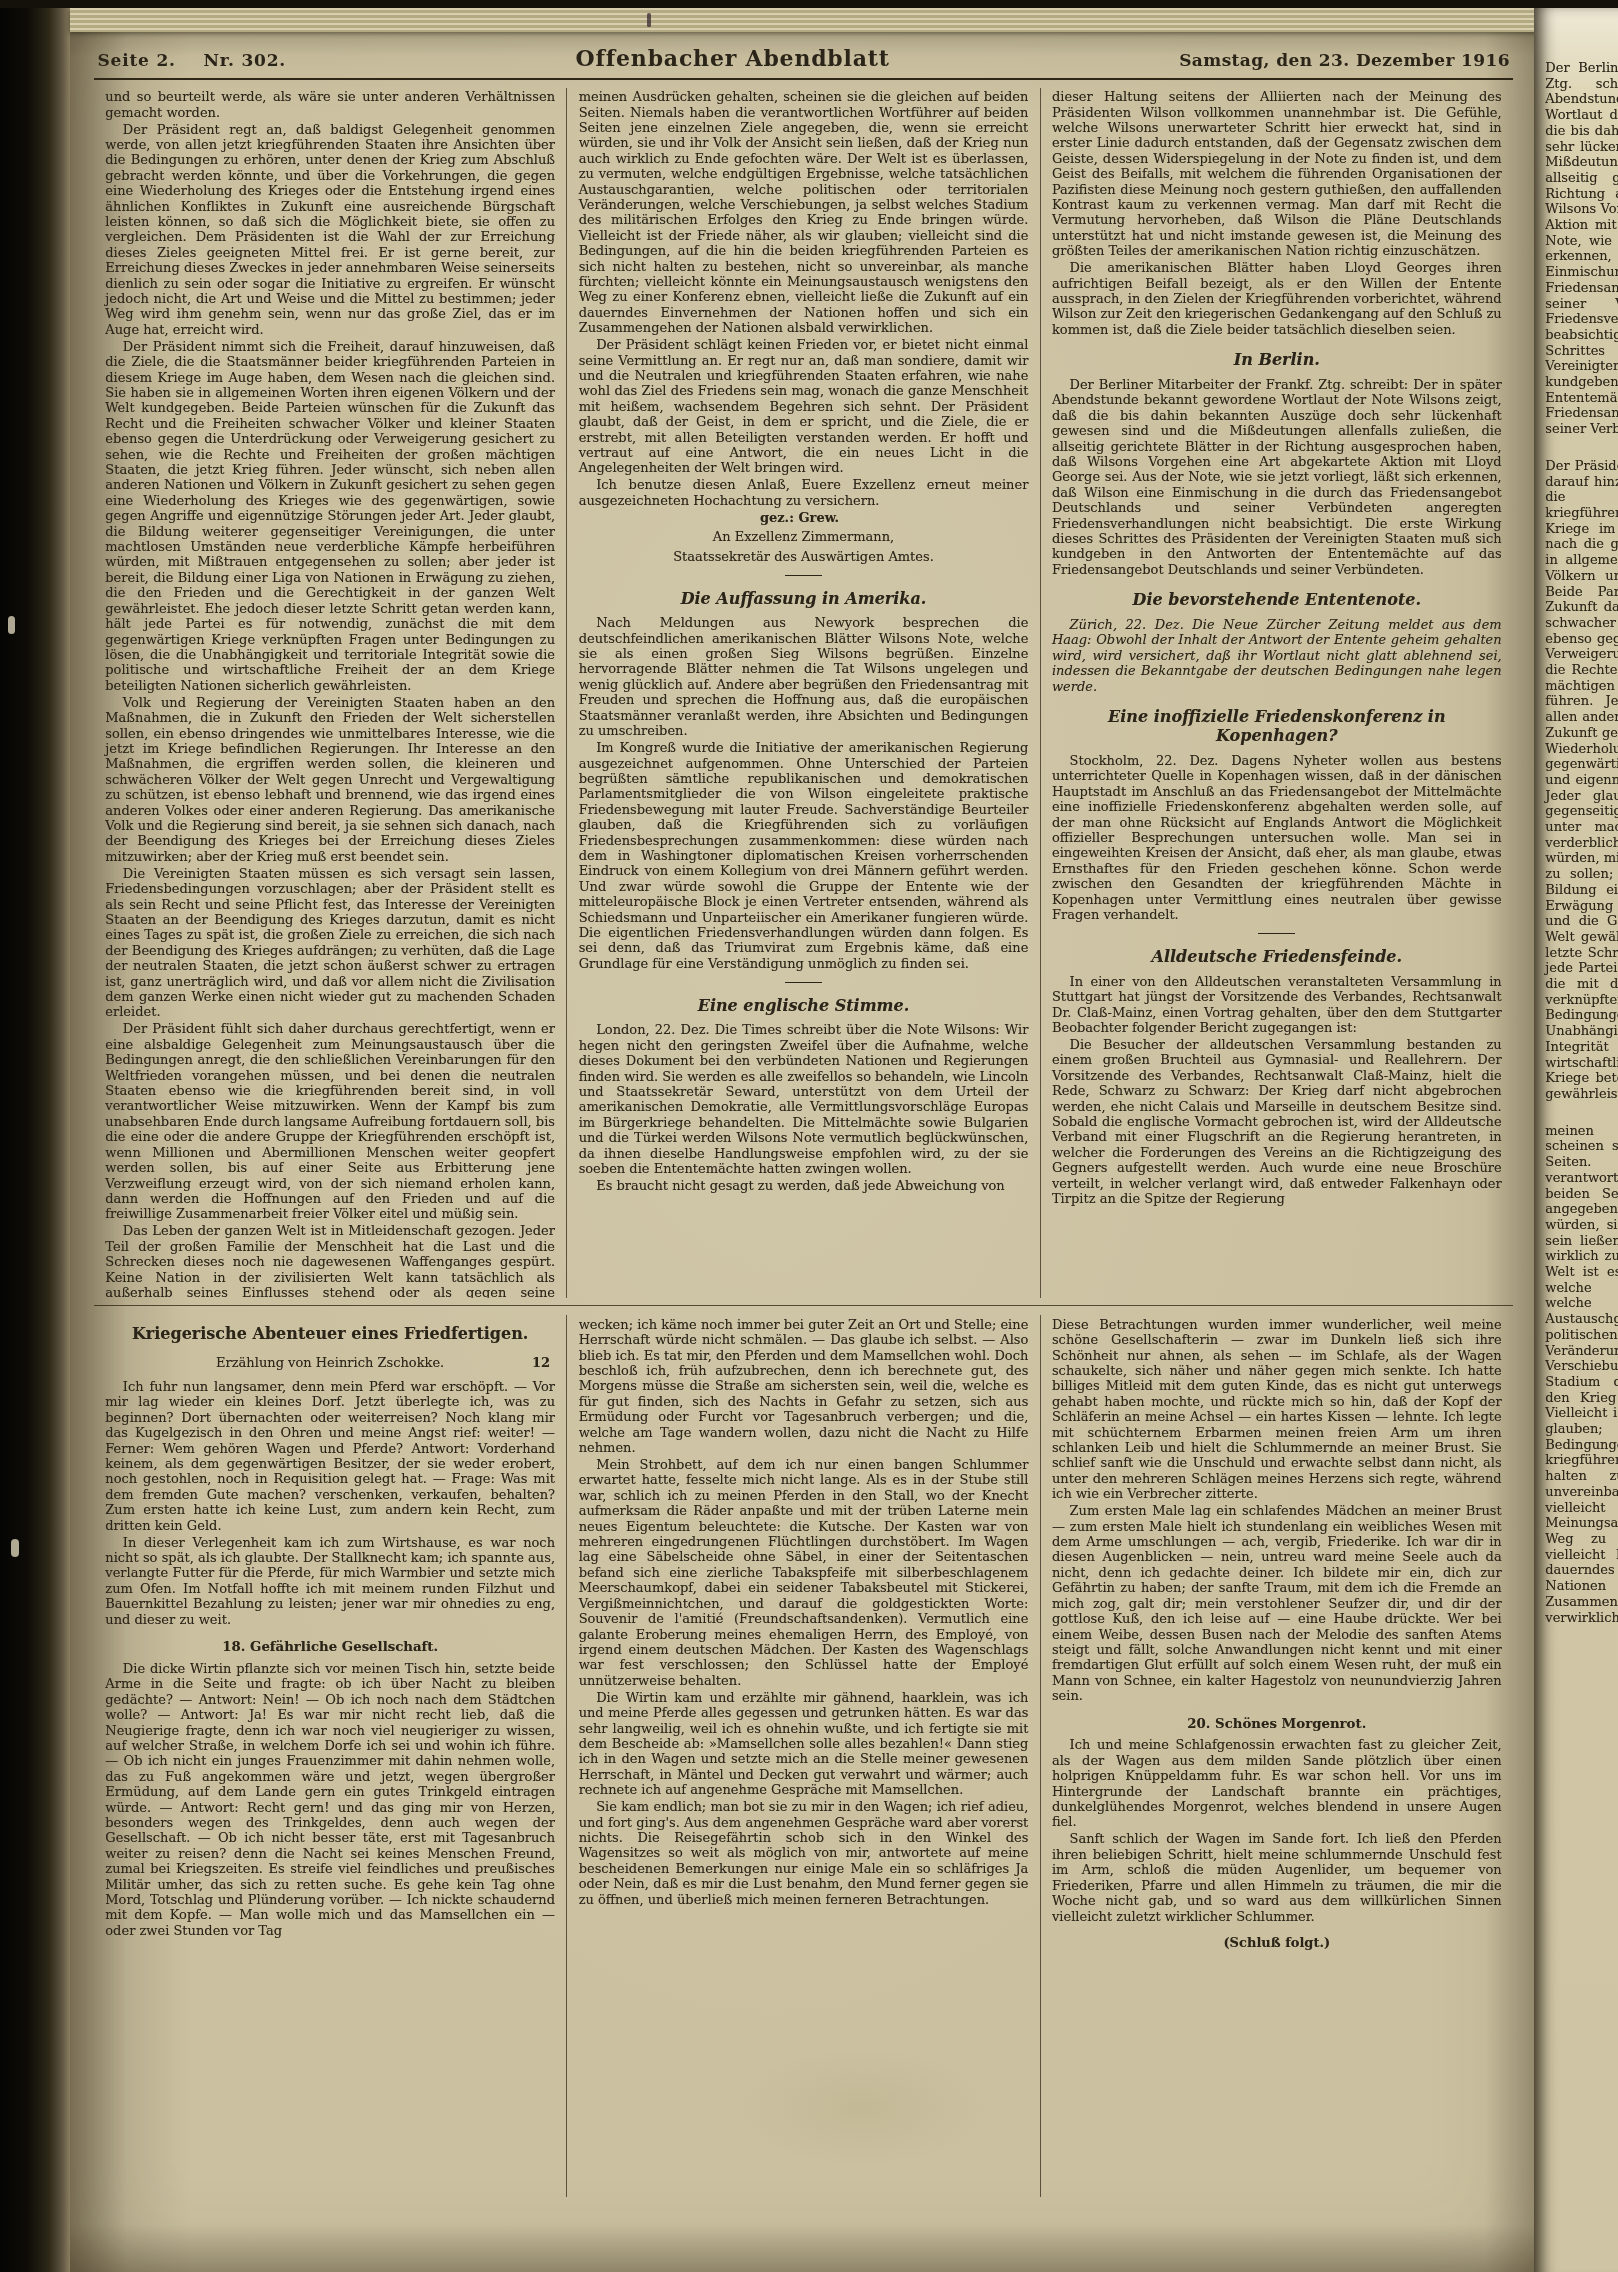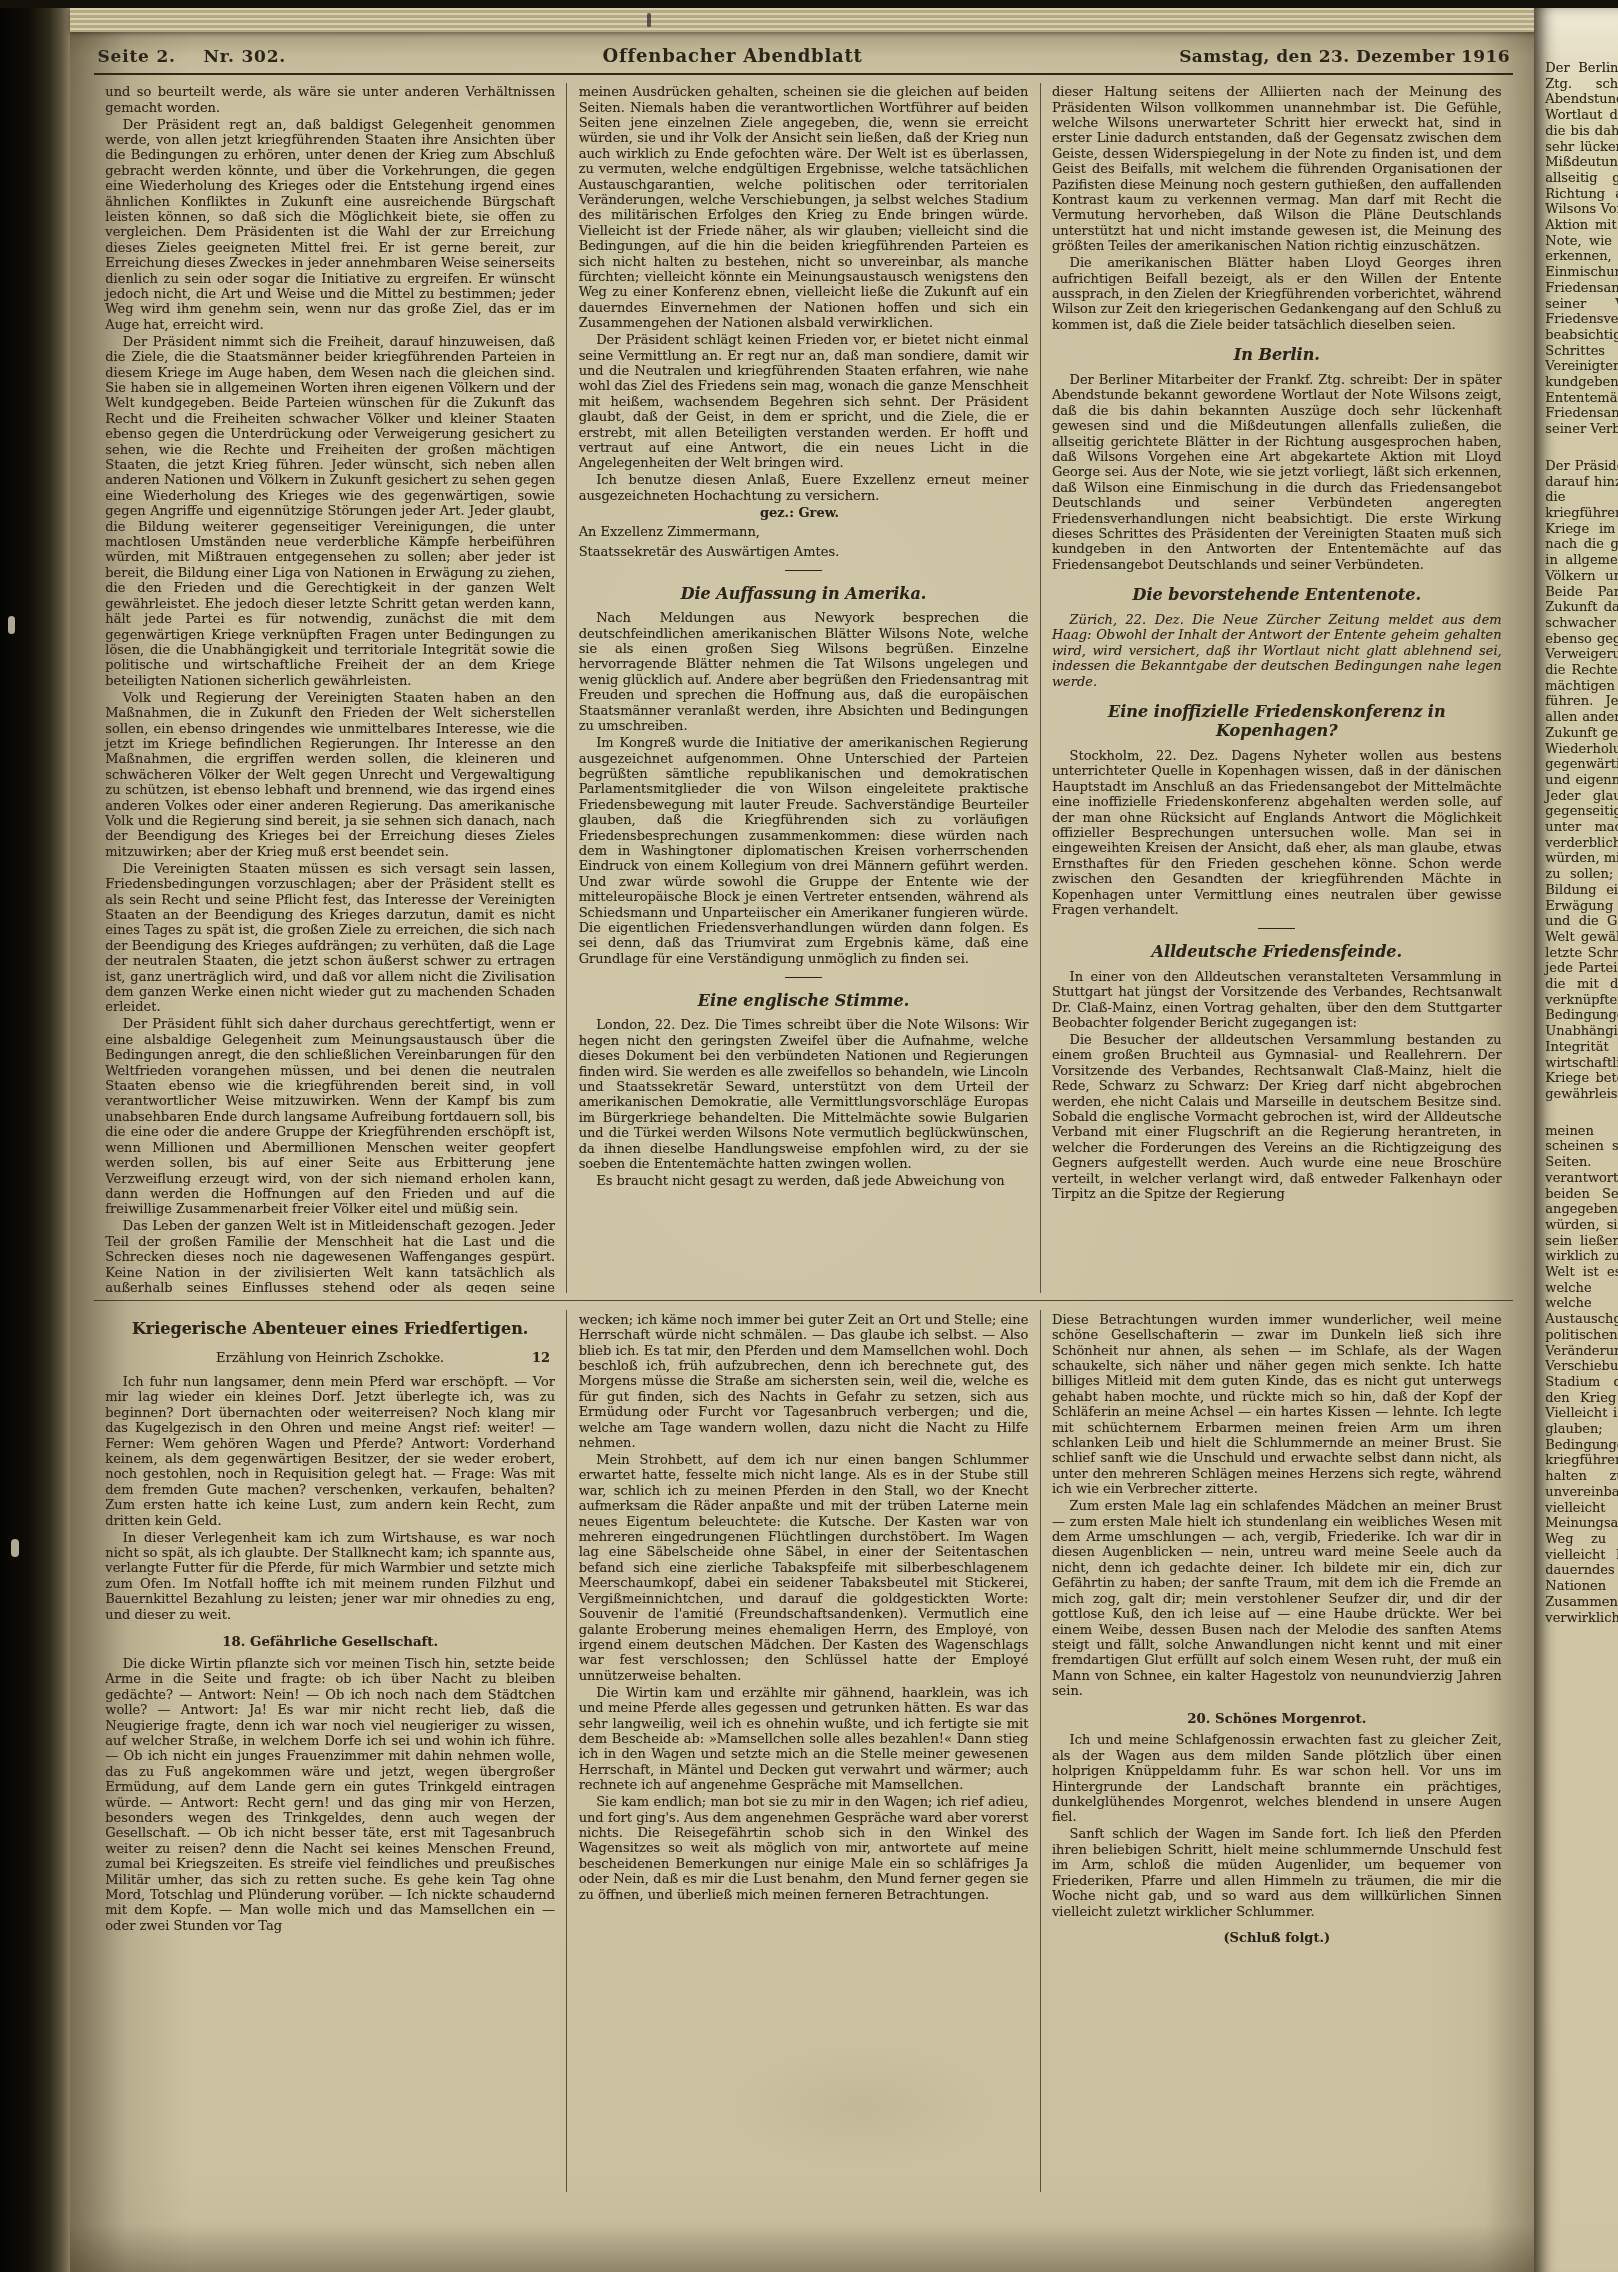--- a/index.html
+++ b/index.html
@@ -20,41 +20,41 @@
       linear-gradient(270deg,rgba(55,45,25,.28) 0,transparent 49px),
       linear-gradient(180deg,rgba(55,45,25,.35) 0,transparent 49px),
       linear-gradient(0deg,rgba(55,45,25,.40) 0,transparent 57px),
       #cbc1a0;
     box-shadow:inset 0 0 97px rgba(60,48,25,.25);}
   .stain{position:absolute;border-radius:50%;pointer-events:none;}
   .ink-mark{position:absolute;left:647px;top:4.9px;width:4px;height:14.6px;background:#3a2c33;opacity:.75;border-radius:1.6px;}
   
   .header{display:flex;justify-content:space-between;align-items:baseline;padding:37px 24px 6.5px 27.5px;font-weight:bold;}
   .h-left{font-size:17px;letter-spacing:0.8px;}
-  .h-center{font-size:18px;letter-spacing:0.8px;}
+  .h-center{font-size:22px;letter-spacing:0.8px;}
   .h-right{font-size:17px;letter-spacing:0.4px;}
   .head-rule{margin:0 21px 0 24px;border-top:2.4px solid #2e2718;}
   
   .cols{display:flex;align-items:stretch;padding:8px 21px 0 24px;}
   .col{flex:1 1 0;padding:1.6px 11.3px 0 11.3px;overflow:hidden;
     font-size:13px;line-height:15.4px;text-align:justify;
     text-shadow:0 0 0.5px rgba(43,36,24,.35);}
   .col+.col{border-left:0.8px solid rgba(40,32,18,.7);}
   .news .col{height:1209px;}
   .feuil .col{height:880px;}
   .fsep{margin:6.5px 21px 1.6px 24px;border-top:1.2px solid rgba(40,32,18,.75);}
   
   .blk{margin:0 0 1.6px 0;}
   .p{text-indent:1.35em;}
   .cont{text-indent:0;}
   .pi{text-indent:1.35em;font-style:italic;}
   .h2{text-align:center;font-weight:bold;font-size:16px;margin:13px 0 7.3px;text-indent:0;line-height:19.4px;font-style:italic;}
   .h3{text-align:center;font-weight:bold;font-size:13.3px;margin:12px 0 6.5px;text-indent:0;}
   .sig{text-align:center;font-weight:bold;padding-right:8px;margin-top:1.6px;}
-  .addr{text-align:left;text-indent:0;margin-top:4px;}
+  .addr{text-align:center;text-indent:0;margin-top:4px;}
   .dashline{width:37px;border-top:1.2px solid #2b2418;margin:10.5px auto 4px auto;}
   .ftitle{text-align:center;font-weight:bold;font-size:16px;line-height:27.5px;margin:3.2px 0 8px;text-indent:0;}
   .byline{position:relative;text-align:center;text-indent:0;margin:0 0 8px 0;}
   .byline .inst{position:absolute;right:4.9px;top:0;font-weight:bold;}
   .centerline{text-align:center;font-weight:bold;margin-top:11.3px;text-indent:0;}
   
   .next-page{position:absolute;right:0;top:0;width:84px;height:100%;overflow:hidden;color:#2b2418;
     background:linear-gradient(180deg,#efe9d6 0,#dcd3b2 97px,#d2c9a8 243px,#cfc5a4 100%);
     box-shadow:inset 13px 0 16px -6.5px rgba(25,18,6,.85);}
   .np-text{width:259px;margin:0 0 21px 11.3px;font-size:13px;line-height:15.7px;text-align:justify;

